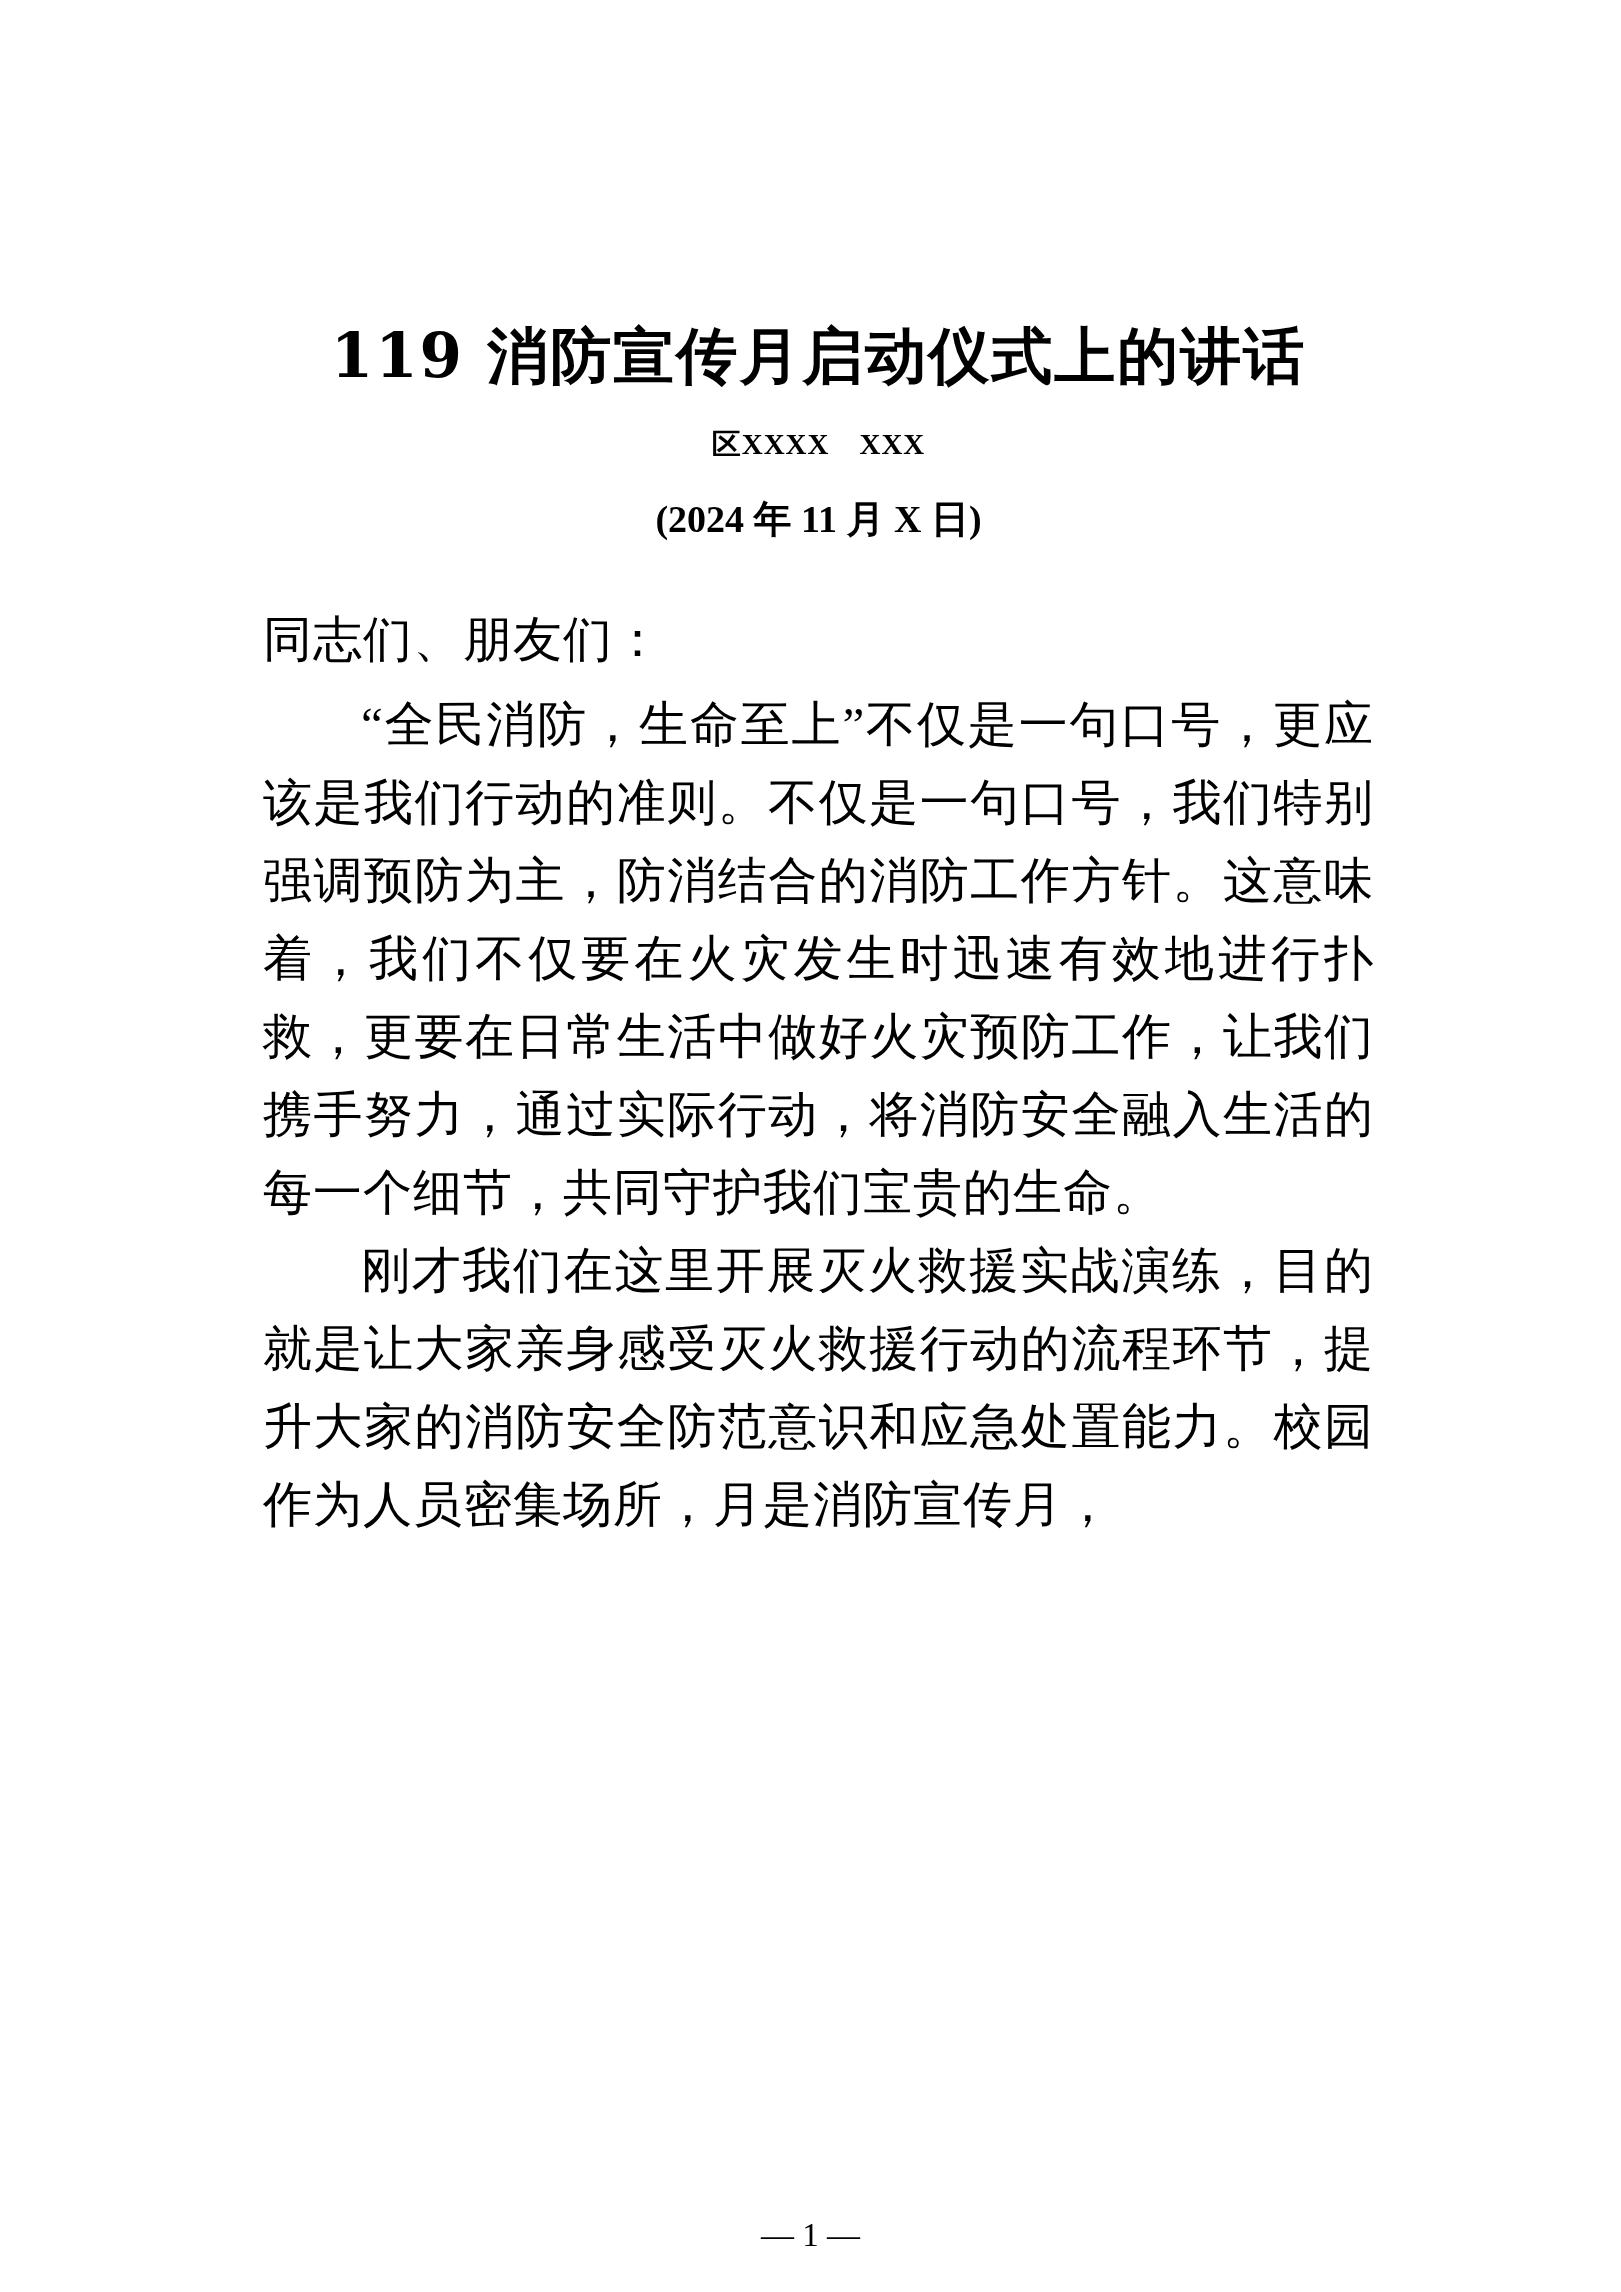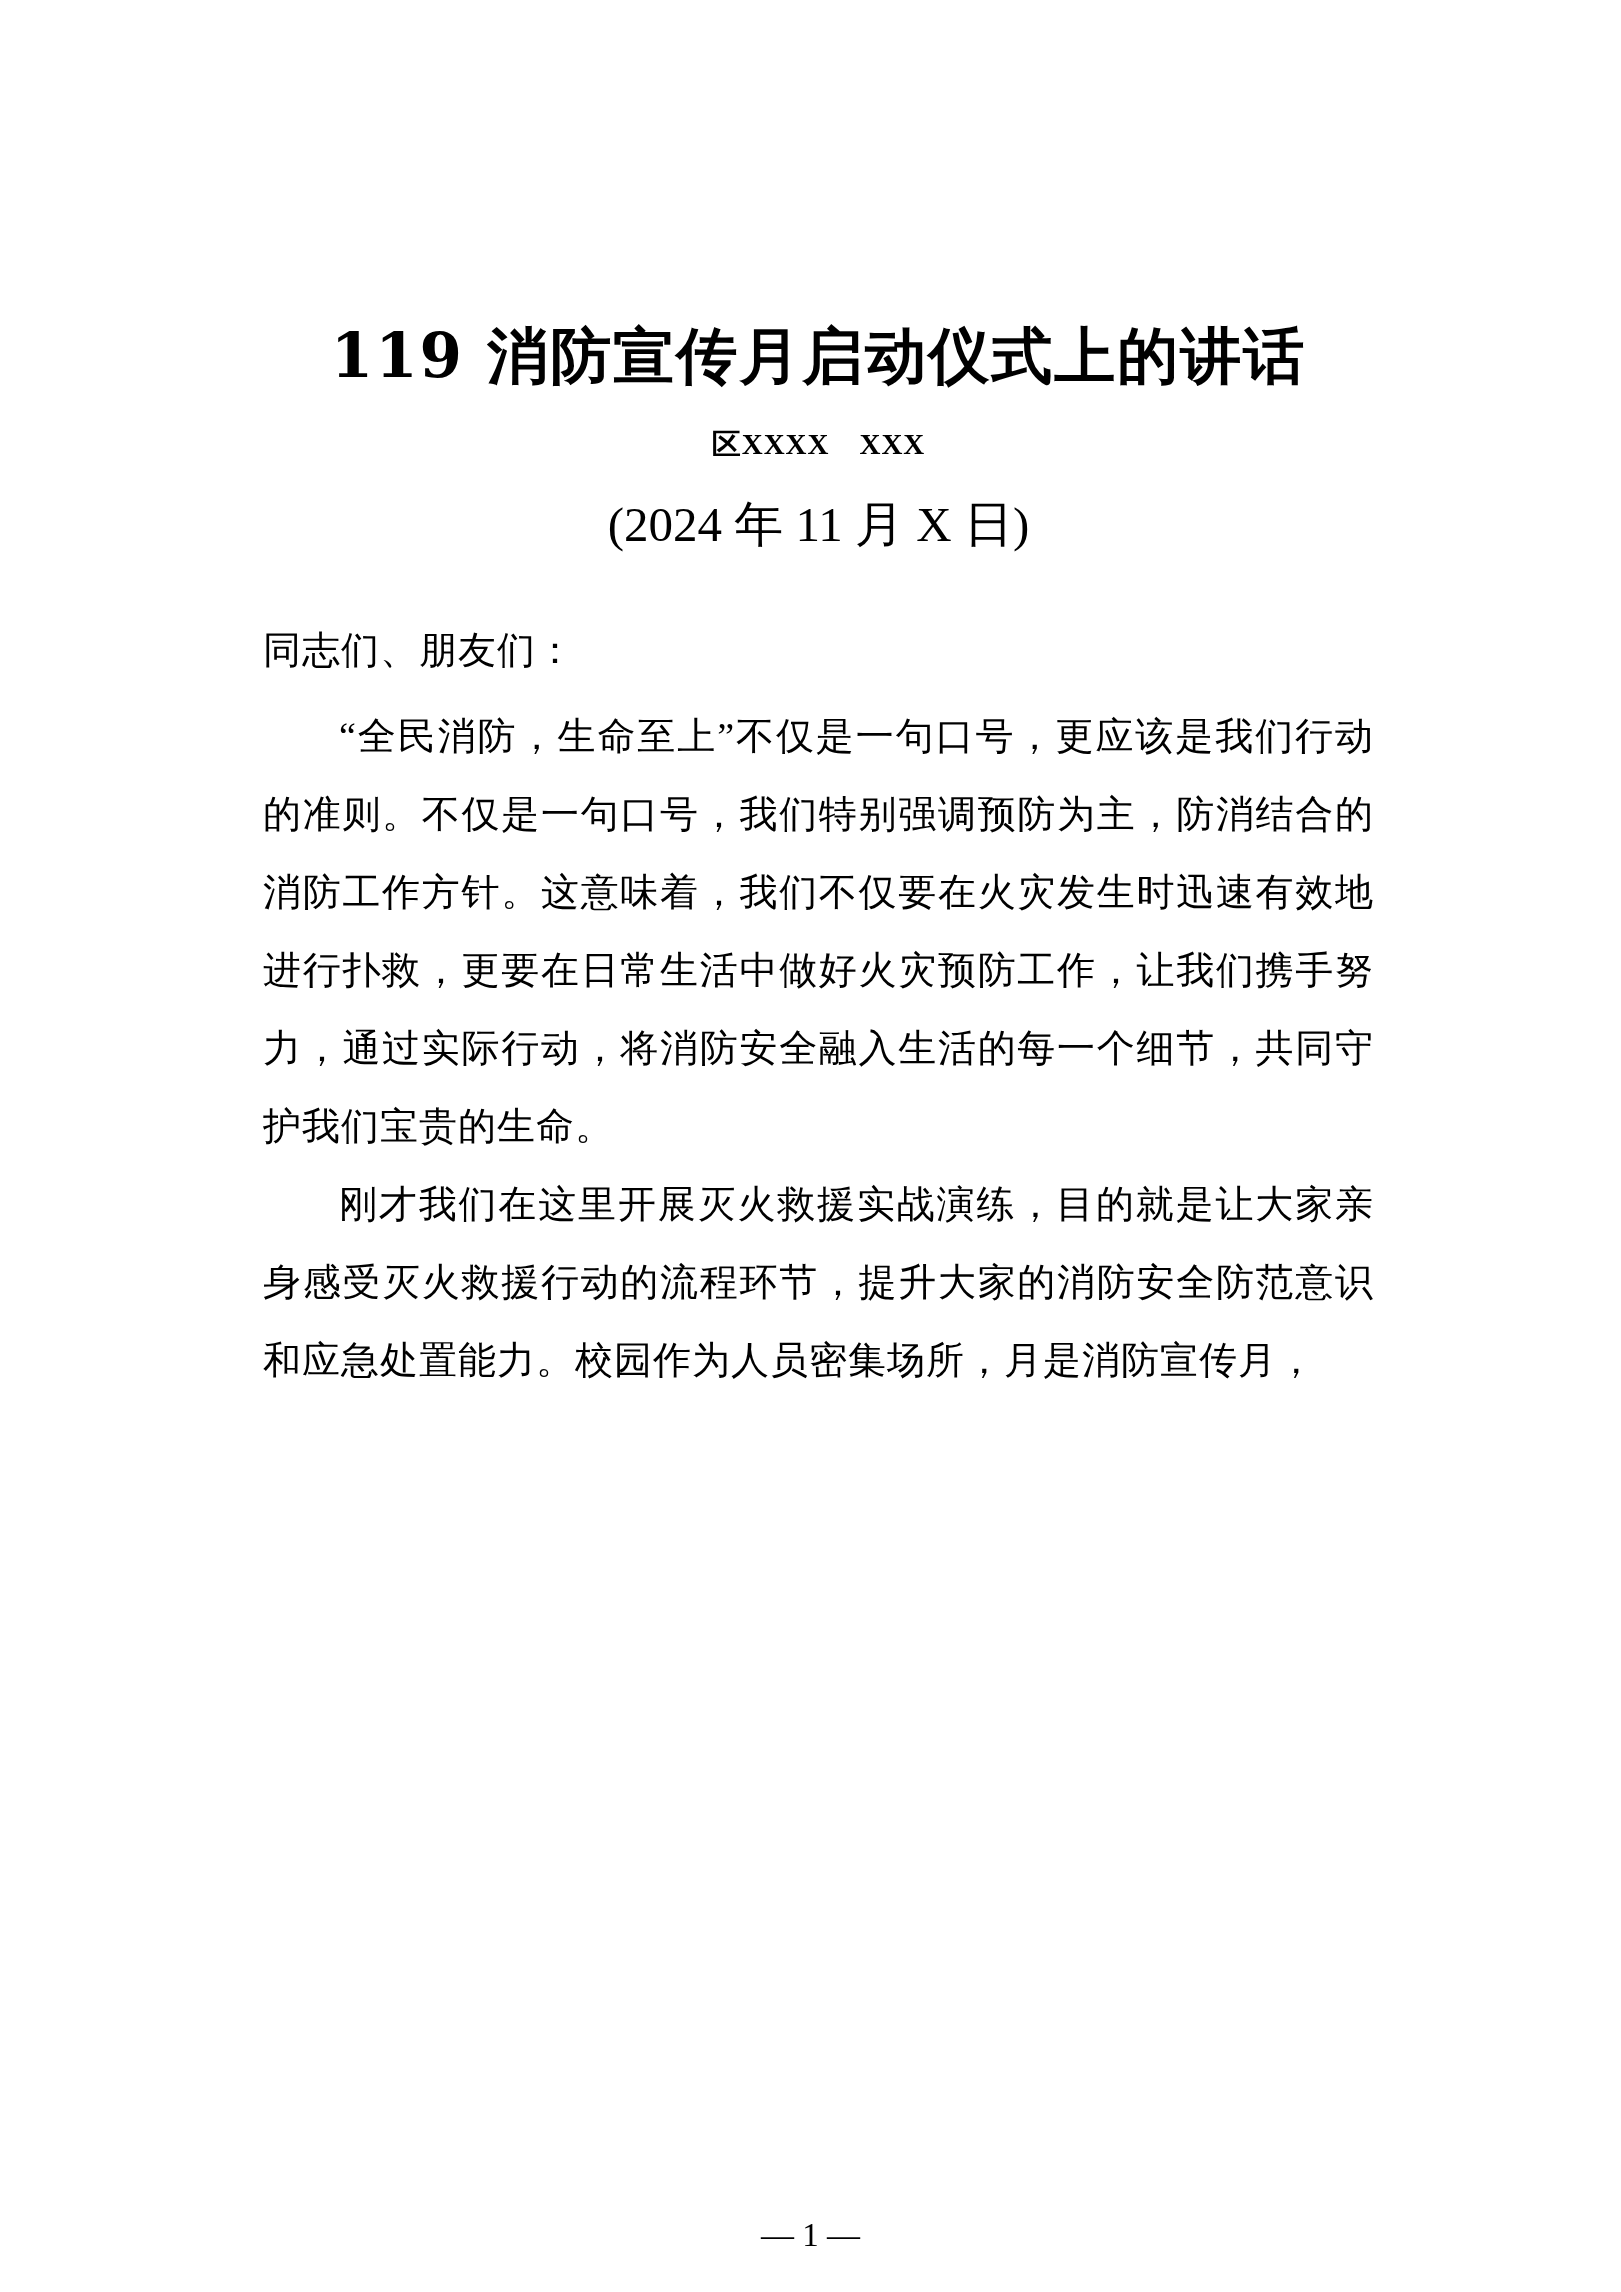--- a/index.html
+++ b/index.html
@@ -32,27 +32,27 @@
     margin-top: 44px;
     text-align: center;
     font-size: 29px;
     line-height: 1;
     font-weight: bold;
     letter-spacing: 1px;
   }
   .doc-date {
     margin-top: 41px;
     text-align: center;
-    font-size: 49px;
+    font-size: 38px;
     line-height: 1;
-    font-weight: normal;
+    font-weight: bold;
   }
   .doc-body {
     margin-top: 62px;
-    font-size: 38px;
+    font-size: 49px;
     line-height: 78px;
     text-align: justify;
     letter-spacing: 1px;
   }
   .salutation {
     margin: 0 0 7.8px 0;
     text-indent: 0;
     font-family: "Liberation Sans", "DejaVu Sans", sans-serif;
   }
   .para {

